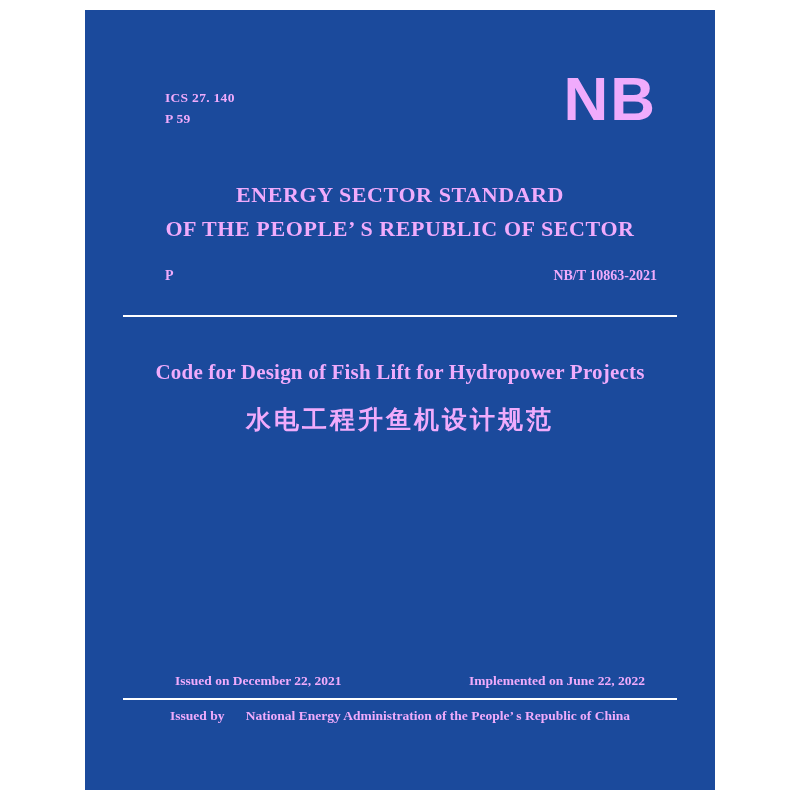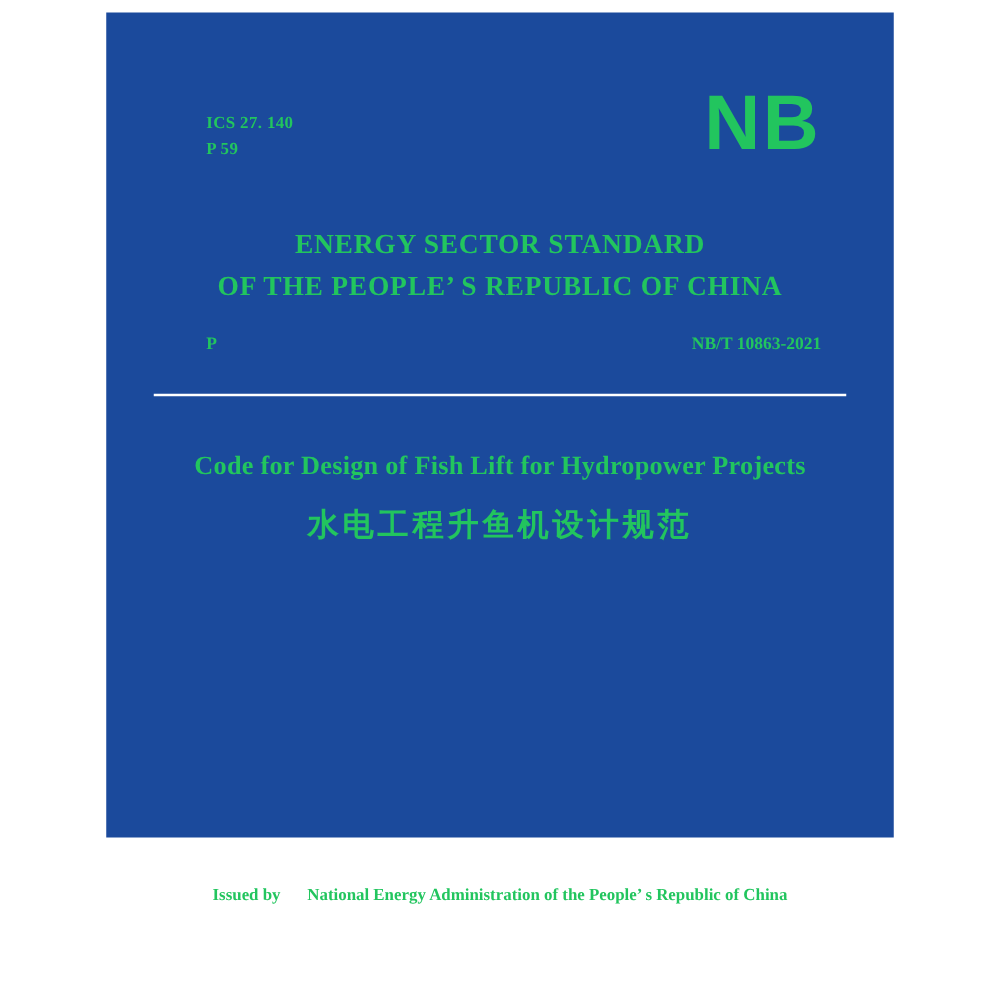--- a/index.html
+++ b/index.html
@@ -13,23 +13,23 @@
     height: 800px;
     background: #ffffff;
     overflow: hidden;
     font-family: "Liberation Serif", serif;
   }
   .cover {
     position: absolute;
     left: 85px;
     top: 10px;
     width: 630px;
-    height: 660px;
+    height: 780px;
     background: #1b4a9c;
-    color: #22c55e;
+    color: #f0abfc;
     box-sizing: border-box;
   }
   
   .ics-block {
     position: absolute;
     left: 80px;
     top: 78px;
     font-size: 13.5px;
     font-weight: bold;
     line-height: 1.55;
@@ -146,35 +146,39 @@
 
     <div class="ics-block">
       <div>ICS 27. 140</div>
       <div>P 59</div>
     </div>
 
     <div class="nb-logo">NB</div>
 
     <div class="org-block">
       <div class="org-line1">ENERGY SECTOR STANDARD</div>
-      <div class="org-line2">OF THE PEOPLE’ S REPUBLIC OF CHINA</div>
+      <div class="org-line2">OF THE PEOPLE’ S REPUBLIC OF SECTOR</div>
     </div>
 
     <div class="code-row">
       <div>P</div>
       <div>NB/T 10863-2021</div>
     </div>
 
     <div class="rule-top"></div>
 
     <div class="title-block">
       <div class="title-en">Code for Design of Fish Lift for Hydropower Projects</div>
       <div class="title-cn">水电工程升鱼机设计规范</div>
     </div>
 
+    <div class="dates-row">
+      <div>Issued on December 22, 2021</div>
+      <div>Implemented on June 22, 2022</div>
+    </div>
 
     <div class="rule-bottom"></div>
 
     <div class="issuer-row">
       <span class="issuer-label">Issued by</span>
       <span>National Energy Administration of the People’ s Republic of China</span>
     </div>
 
   </div>
 </div>

